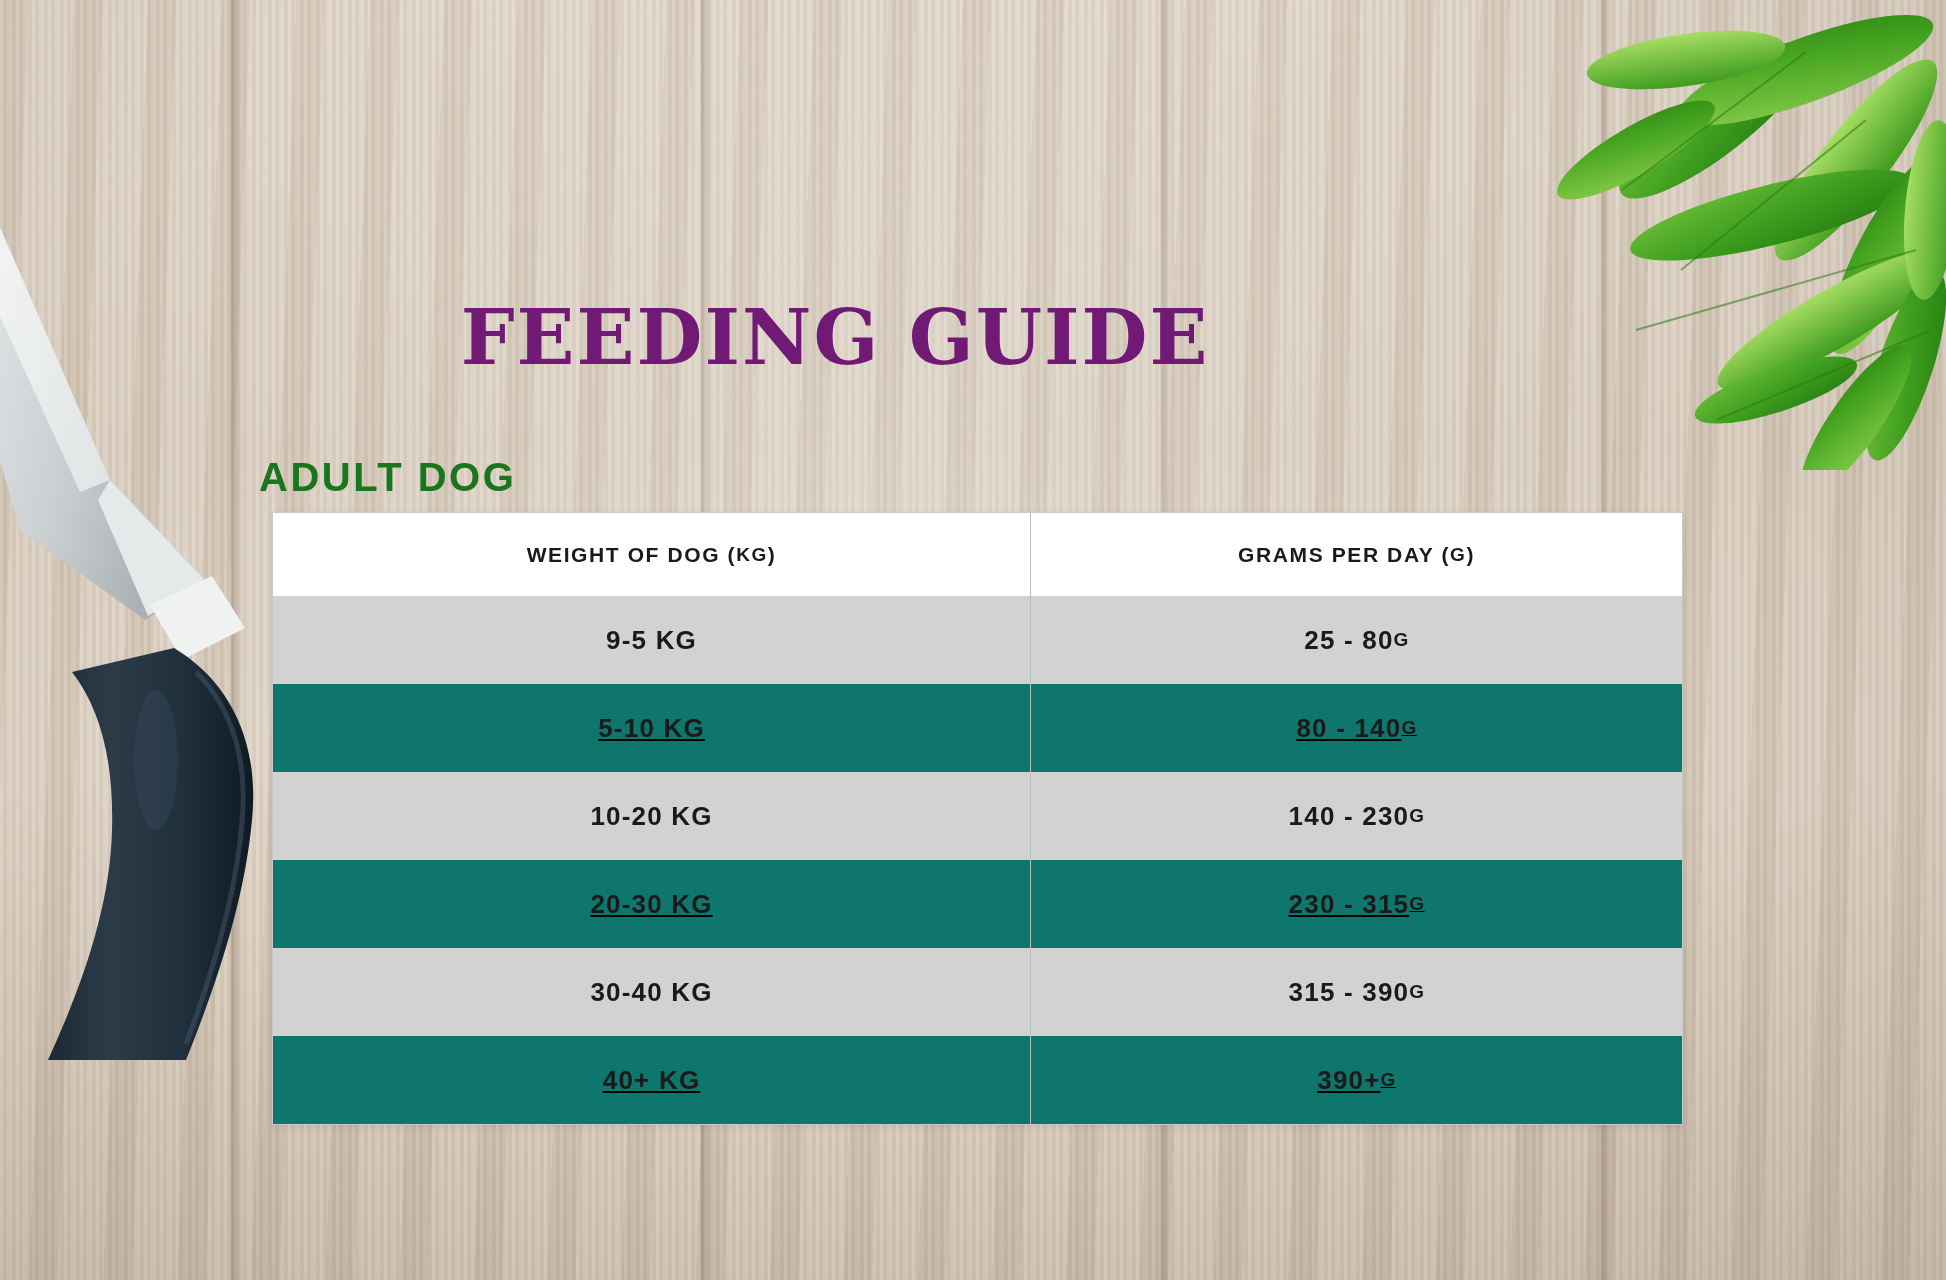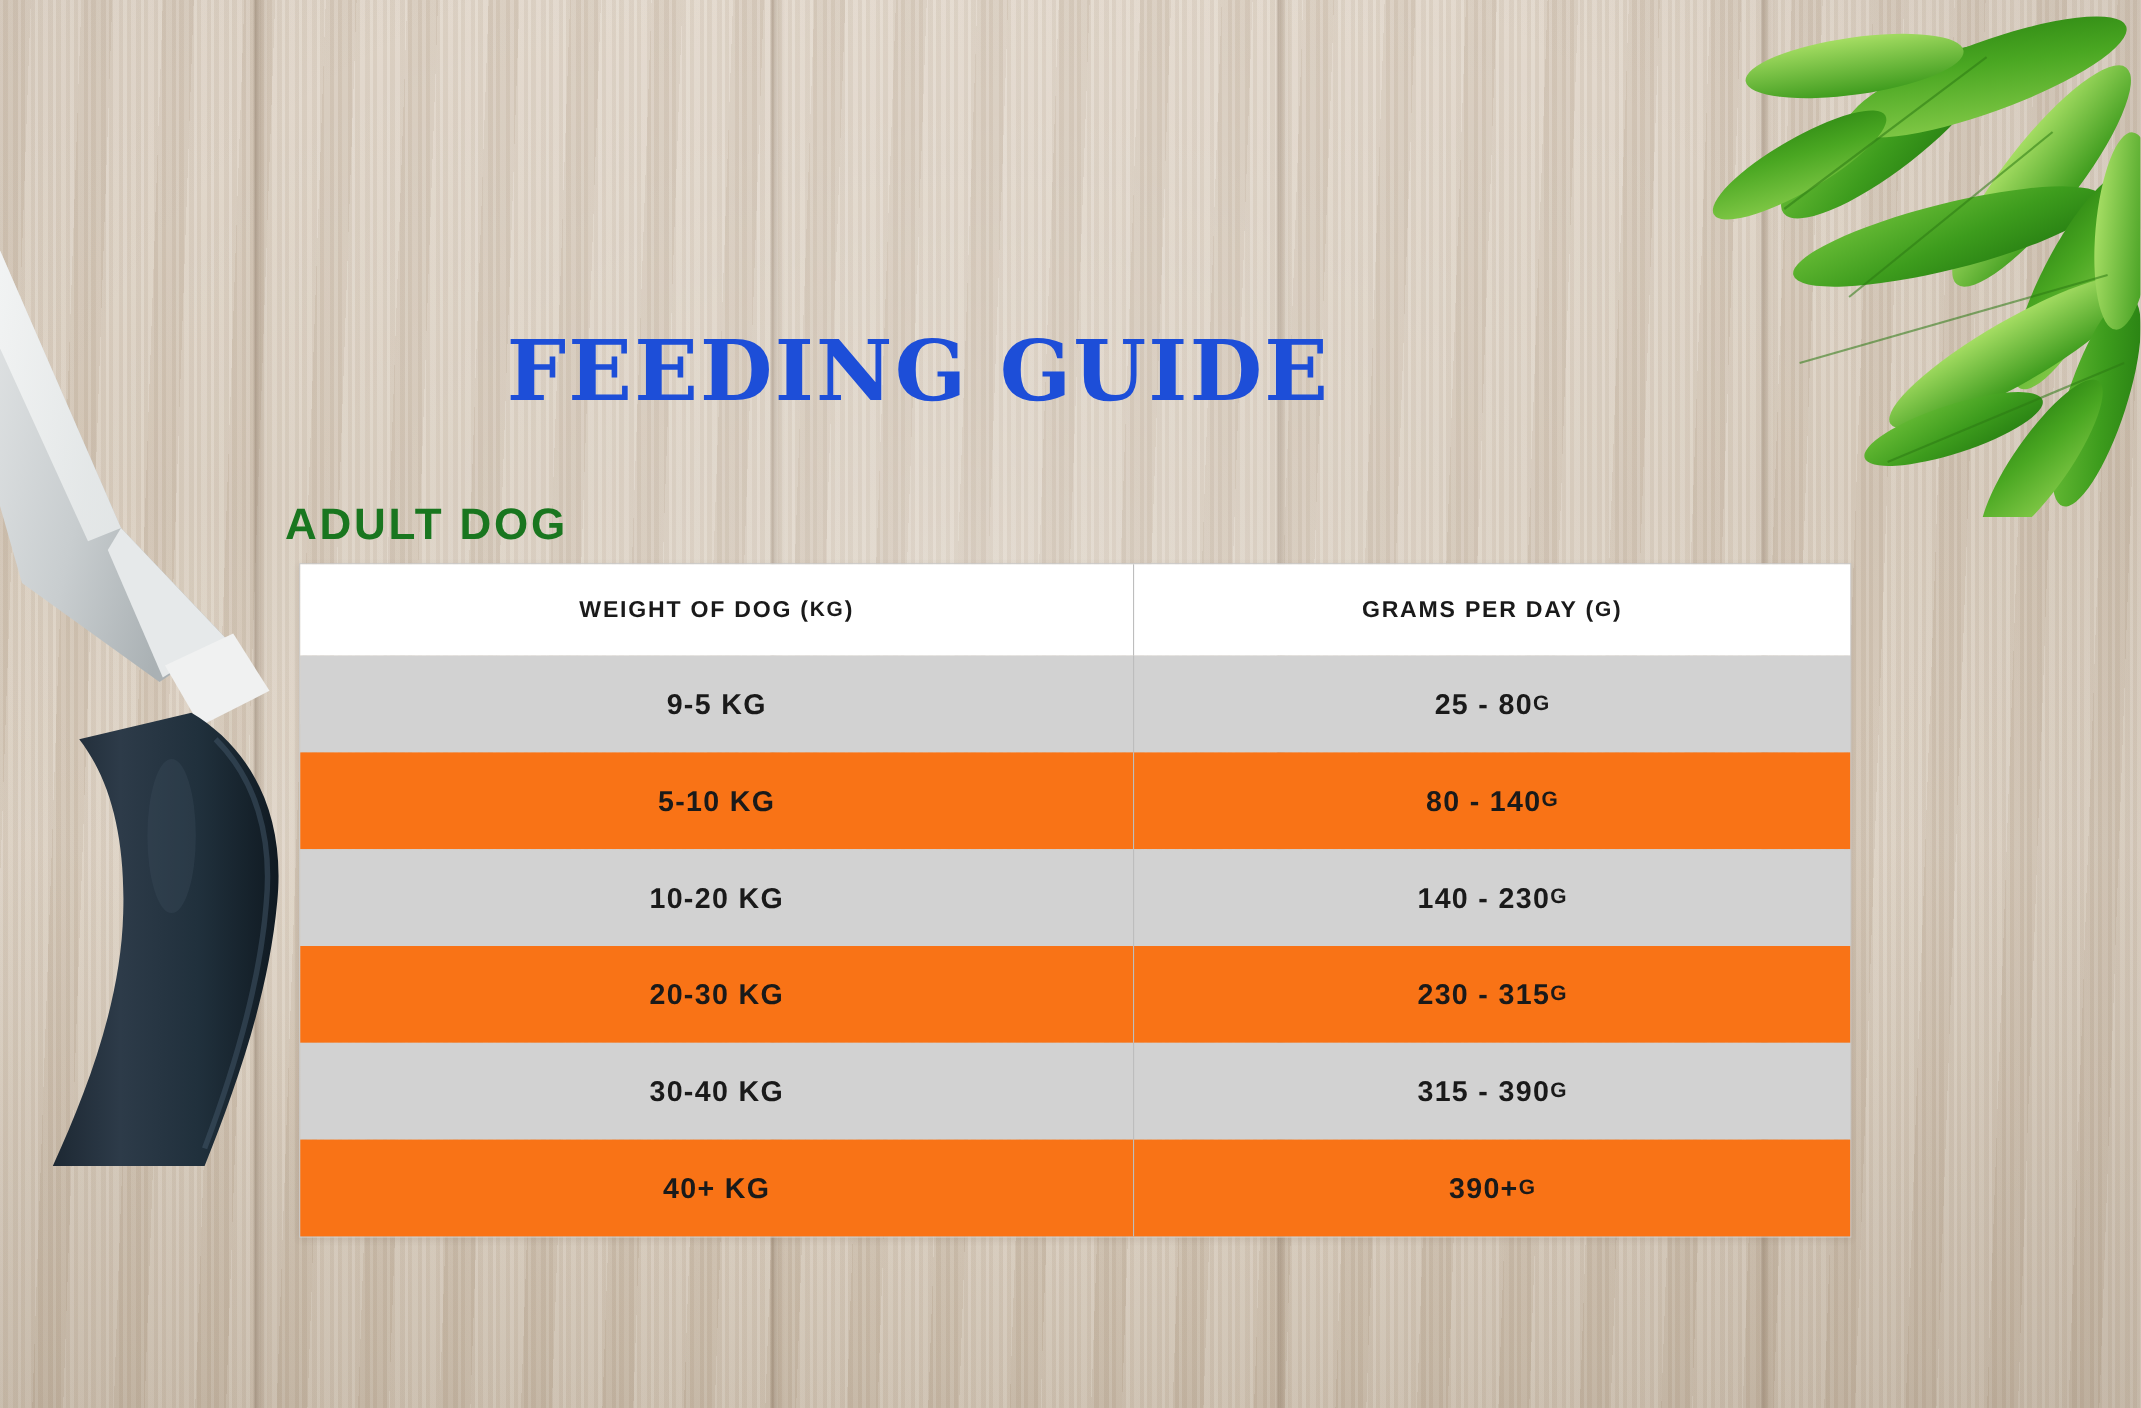--- a/index.html
+++ b/index.html
@@ -83,21 +83,21 @@
   .title {
     position: absolute;
     left: 270px;
     top: 300px;
     width: 1130px;
     text-align: center;
     font-family: "DejaVu Serif", "Liberation Serif", serif;
     font-weight: 700;
     font-size: 76px;
     letter-spacing: 2px;
-    color: #1d4ed8;
+    color: #701a75;
     line-height: 1;
     white-space: nowrap;
   }
 
   .subtitle {
     position: absolute;
     left: 259px;
     top: 455px;
     font-family: "Liberation Sans", sans-serif;
     font-weight: 700;
@@ -120,22 +120,23 @@
   }
   .row.head {
     background: #ffffff;
     height: 83px;
   }
   .row.odd {
     background: #d2d2d2;
     height: 88px;
   }
   .row.even {
-    background: #f97316;
+    background: #0f766e;
     height: 88px;
+    text-decoration: underline;
   }
   .cell {
     display: flex;
     align-items: center;
     justify-content: center;
     font-family: "Liberation Sans", sans-serif;
     color: #1a1a1a;
     text-align: center;
   }
   .cell.c0 { width: 820px; border-right: 1px solid #bdbdbd; }

